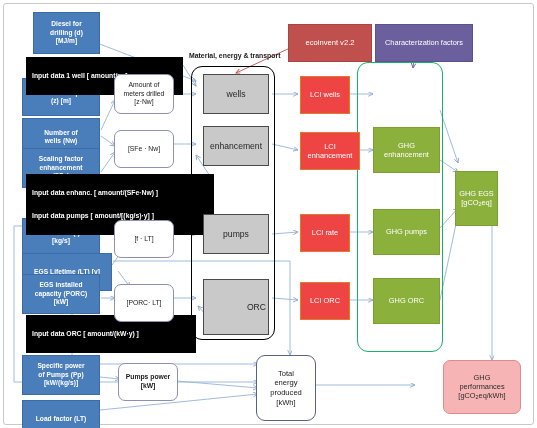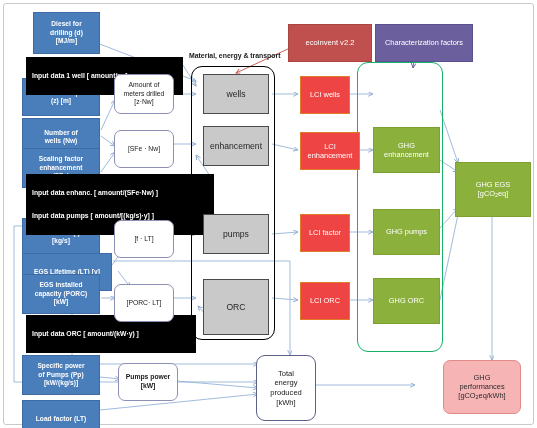--- a/index.html
+++ b/index.html
@@ -312,55 +312,55 @@
 
   <div class="node gray" style="left:203px; top:74px; width:66px; height:40px;">
     <span>wells</span>
   </div>
   <div class="node gray" style="left:203px; top:126px; width:66px; height:40px;">
     <span>enhancement</span>
   </div>
   <div class="node gray" style="left:203px; top:214px; width:66px; height:40px;">
     <span>pumps</span>
   </div>
-  <div class="node gray" style="left:203px; top:279px; width:66px; height:56px;">
+  <div class="node gray" style="left:203px; top:279px; width:66px; height:56px;justify-content:flex-end;">
     <span>ORC</span>
   </div>
 
   <div class="node orange" style="left:300px; top:76px; width:50px; height:36px; flex-direction:column;">
     <span>LCI wells</span>
     <span></span>
   </div>
   <div class="node orange" style="left:300px; top:132px; width:60px; height:36px; flex-direction:column;">
     <span>LCI</span>
     <span>enhancement</span>
   </div>
   <div class="node orange" style="left:300px; top:214px; width:50px; height:36px; flex-direction:column;">
-    <span>LCI factor</span>
+    <span>LCI rate</span>
     <span></span>
   </div>
   <div class="node orange" style="left:300px; top:282px; width:50px; height:36px; flex-direction:column;">
     <span>LCI ORC</span>
     <span></span>
   </div>
 
   <div class="node green" style="left:373px; top:127px; width:67px; height:46px; flex-direction:column;">
     <span>GHG</span>
     <span>enhancement</span>
   </div>
   <div class="node green" style="left:373px; top:209px; width:67px; height:46px; flex-direction:column;">
     <span>GHG pumps</span>
     <span></span>
   </div>
   <div class="node green" style="left:373px; top:278px; width:67px; height:46px; flex-direction:column;">
     <span>GHG ORC</span>
     <span></span>
   </div>
 
-  <div class="node green" style="left:455px; top:162px; width:76px; height:55px; flex-direction:column;">
+  <div class="node green" style="left:455px; top:171px; width:43px; height:55px; flex-direction:column;">
     <span>GHG EGS</span>
     <span>[gCO<sub>2</sub>eq]</span>
   </div>
 
   <div class="node white-round" style="left:256px; top:355px; width:60px; height:66px; flex-direction:column;">
     <span>Total</span>
     <span>energy</span>
     <span>produced</span>
     <span>[kWh]</span>
   </div>

